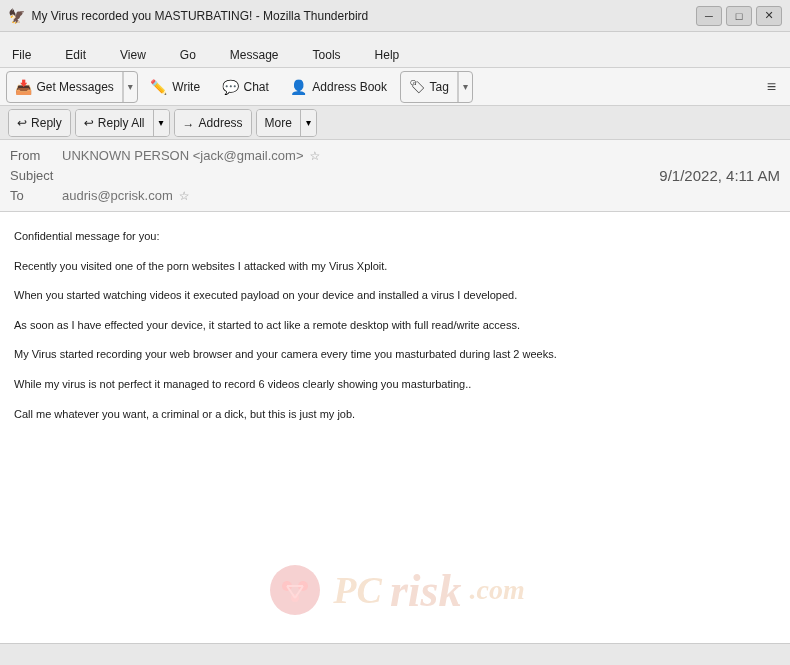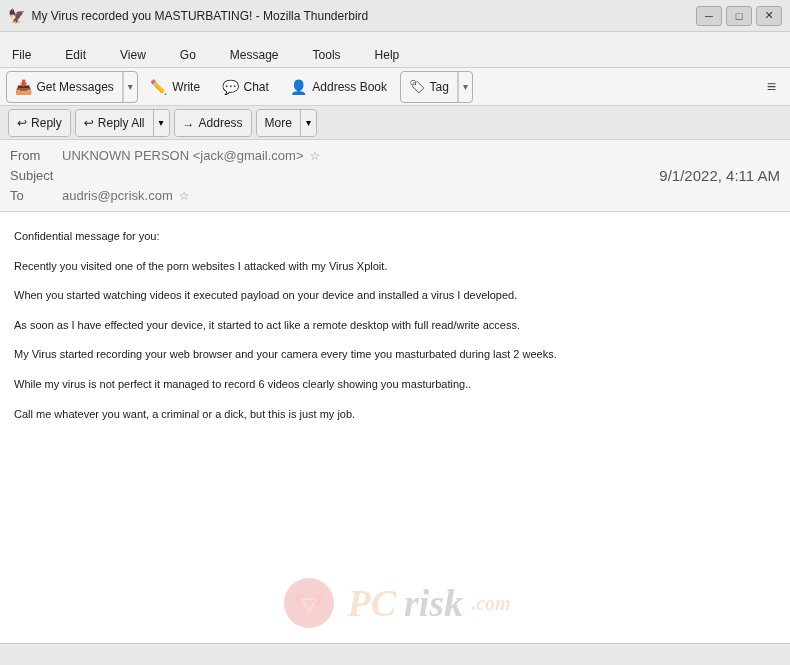--- a/index.html
+++ b/index.html
@@ -245,21 +245,21 @@
       align-items: flex-end;
       justify-content: center;
       pointer-events: none;
       overflow: hidden;
     }
     .watermark-content {
       opacity: 0.3;
       display: flex;
       align-items: center;
       gap: 8px;
-      padding-bottom: 10px;
+      padding-bottom: 23px;
     }
 
     
     .status-bar {
       background: #e8e8e8;
       height: 22px;
       border-top: 1px solid #ccc;
       display: flex;
       align-items: center;
       padding: 0 8px;
@@ -398,22 +398,22 @@
           <svg width="60" height="60" viewBox="0 0 60 60">
             <circle cx="30" cy="30" r="25" fill="#cc0000" opacity="0.6"></circle>
             <circle cx="22" cy="26" r="5" fill="#ff4444"></circle>
             <circle cx="38" cy="26" r="5" fill="#ff4444"></circle>
             <circle cx="30" cy="38" r="4" fill="#ff6666"></circle>
             <line x1="22" y1="26" x2="38" y2="26" stroke="#ff8888" stroke-width="2"></line>
             <line x1="22" y1="26" x2="30" y2="38" stroke="#ff8888" stroke-width="2"></line>
             <line x1="38" y1="26" x2="30" y2="38" stroke="#ff8888" stroke-width="2"></line>
           </svg>
           <span style="font-size:38px; font-weight:bold; color:#cc6600; font-style:italic; font-family: Georgia, serif; opacity:0.6;">PC</span>
-          <span style="font-size:38px; font-weight:bold; color:#0f172a; font-style:italic; font-family: Georgia, serif; opacity:0.6;">risk</span>
-          <span style="font-size:20px; font-weight:bold; color:#cc6600; font-style:italic; font-family: Georgia, serif; opacity:0.6;">.com</span>
+          <span style="font-size:46px; font-weight:bold; color:#c2410c; font-style:italic; font-family: Georgia, serif; opacity:0.6;">risk</span>
+          <span style="font-size:28px; font-weight:bold; color:#cc6600; font-style:italic; font-family: Georgia, serif; opacity:0.6;">.com</span>
         </div>
       </div>
     </div>
   </div>
 </div>
 
 <div class="status-bar">
   <span></span>
 </div>
 

